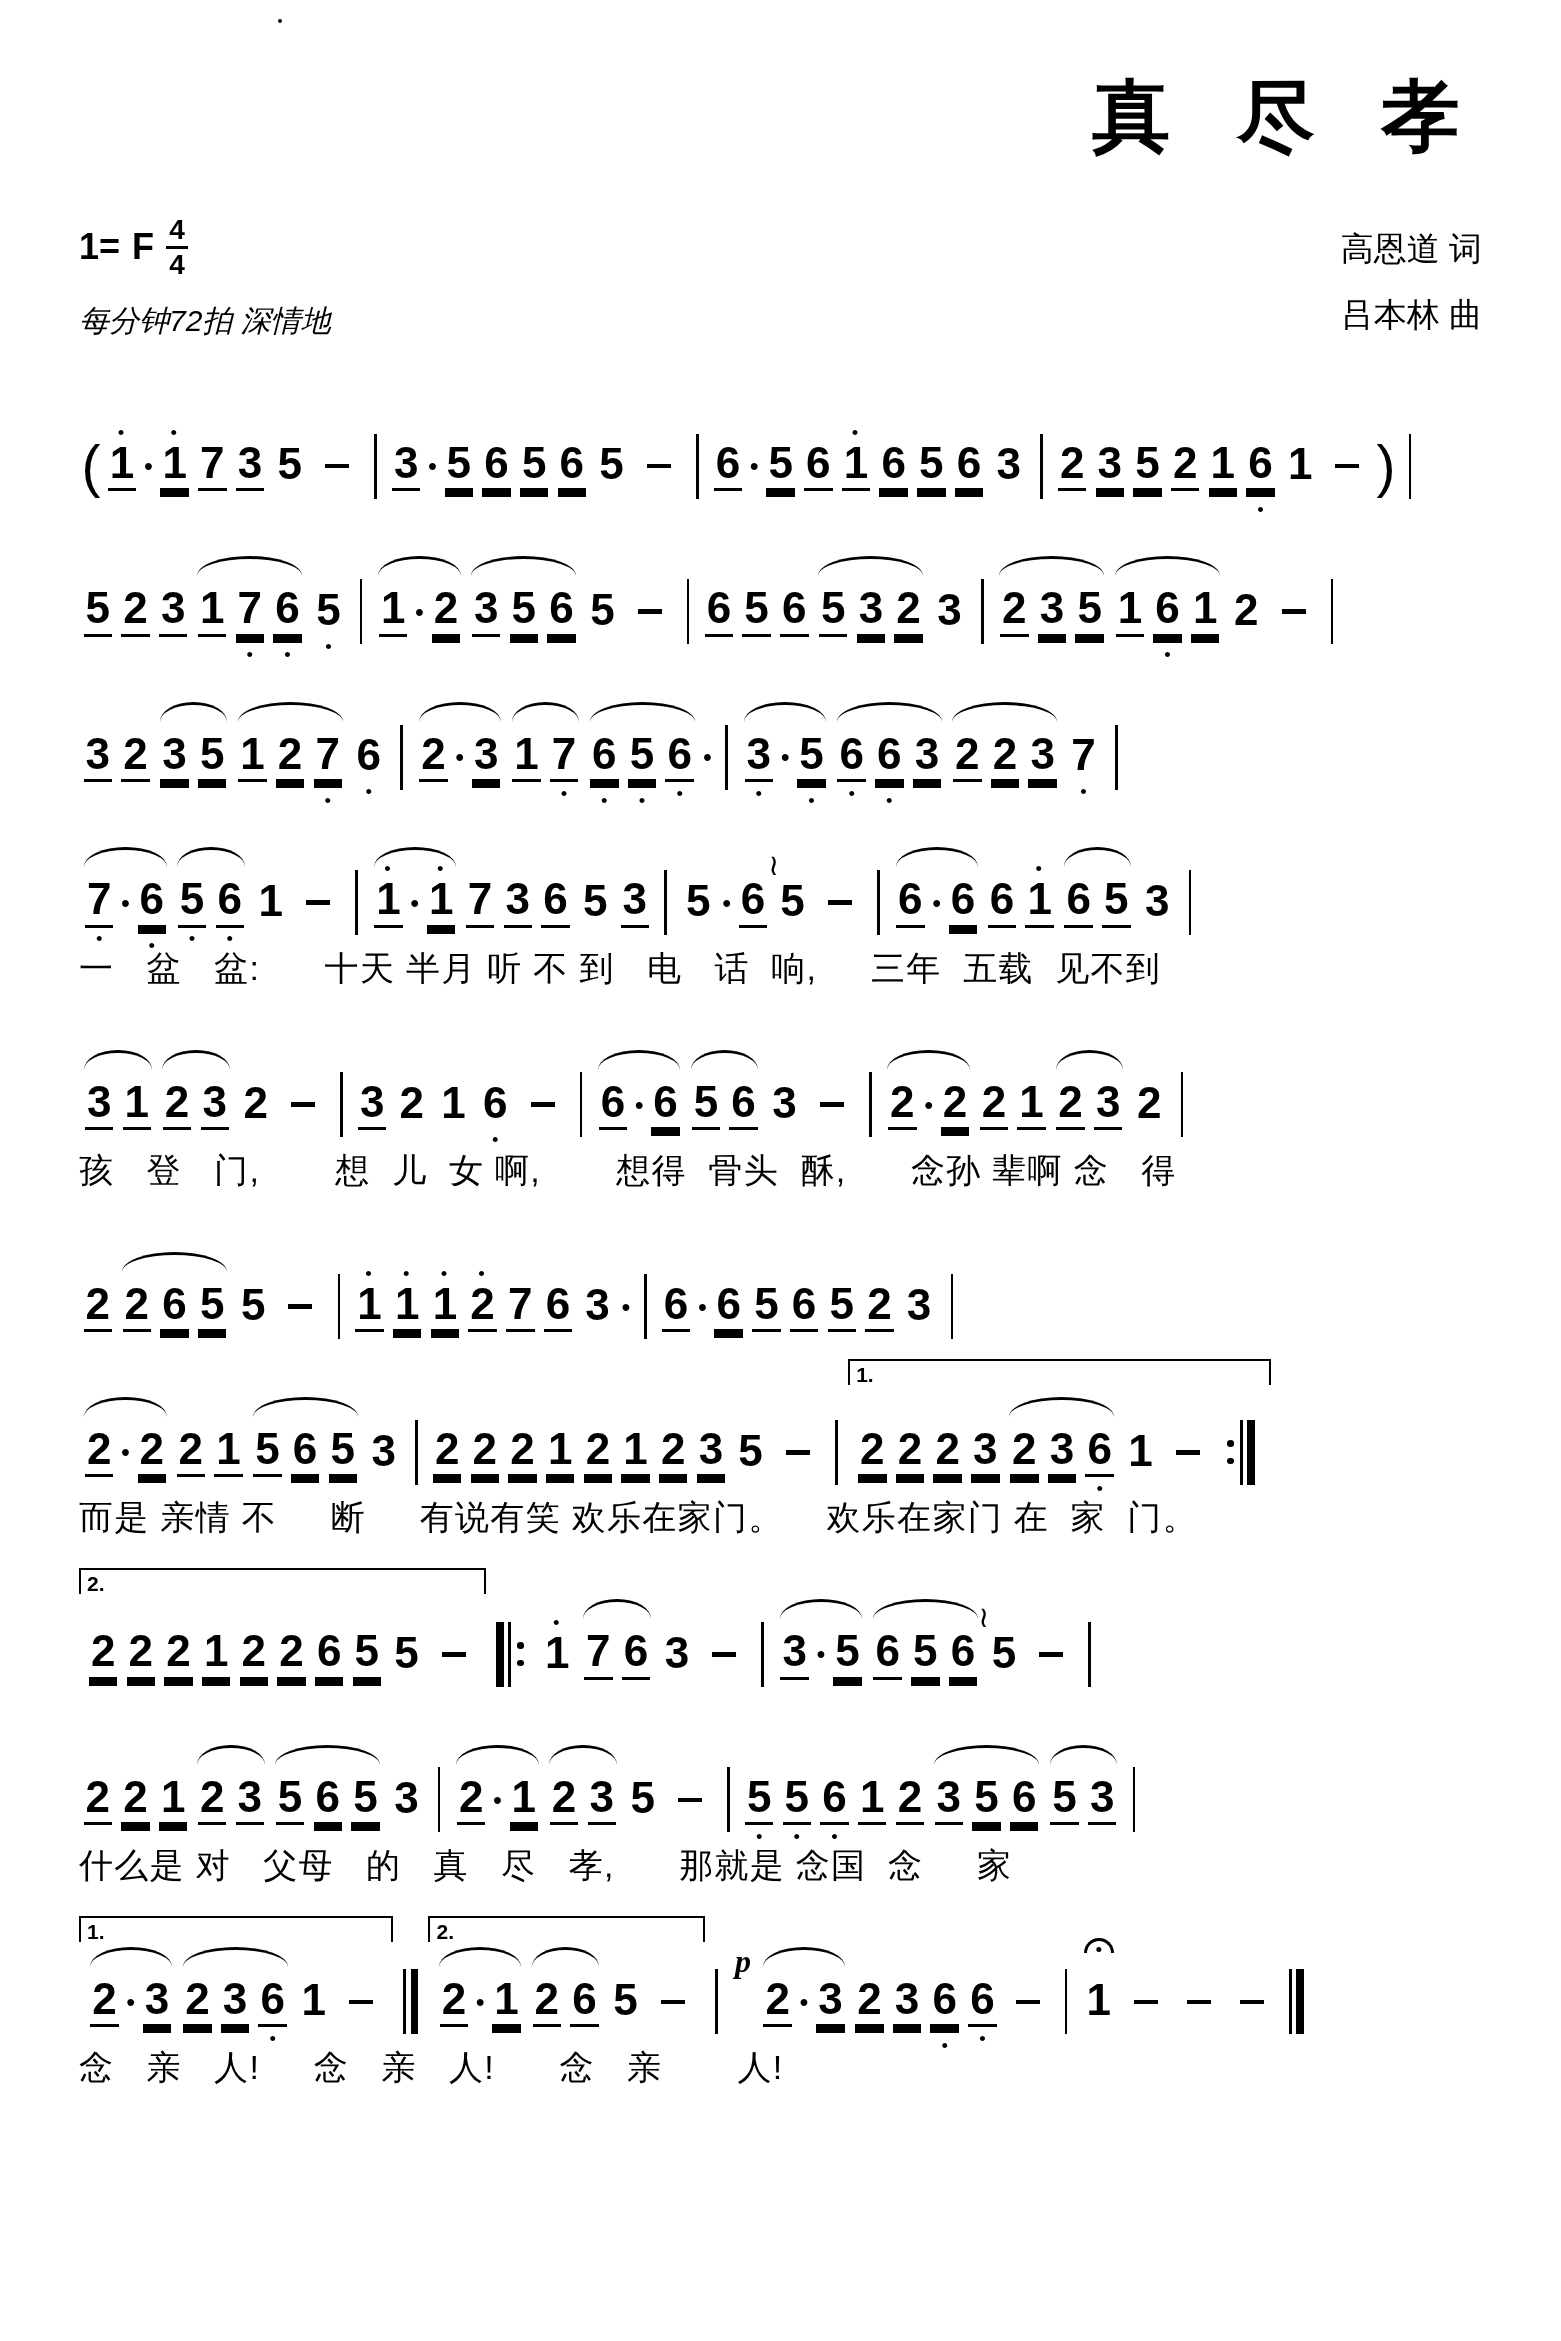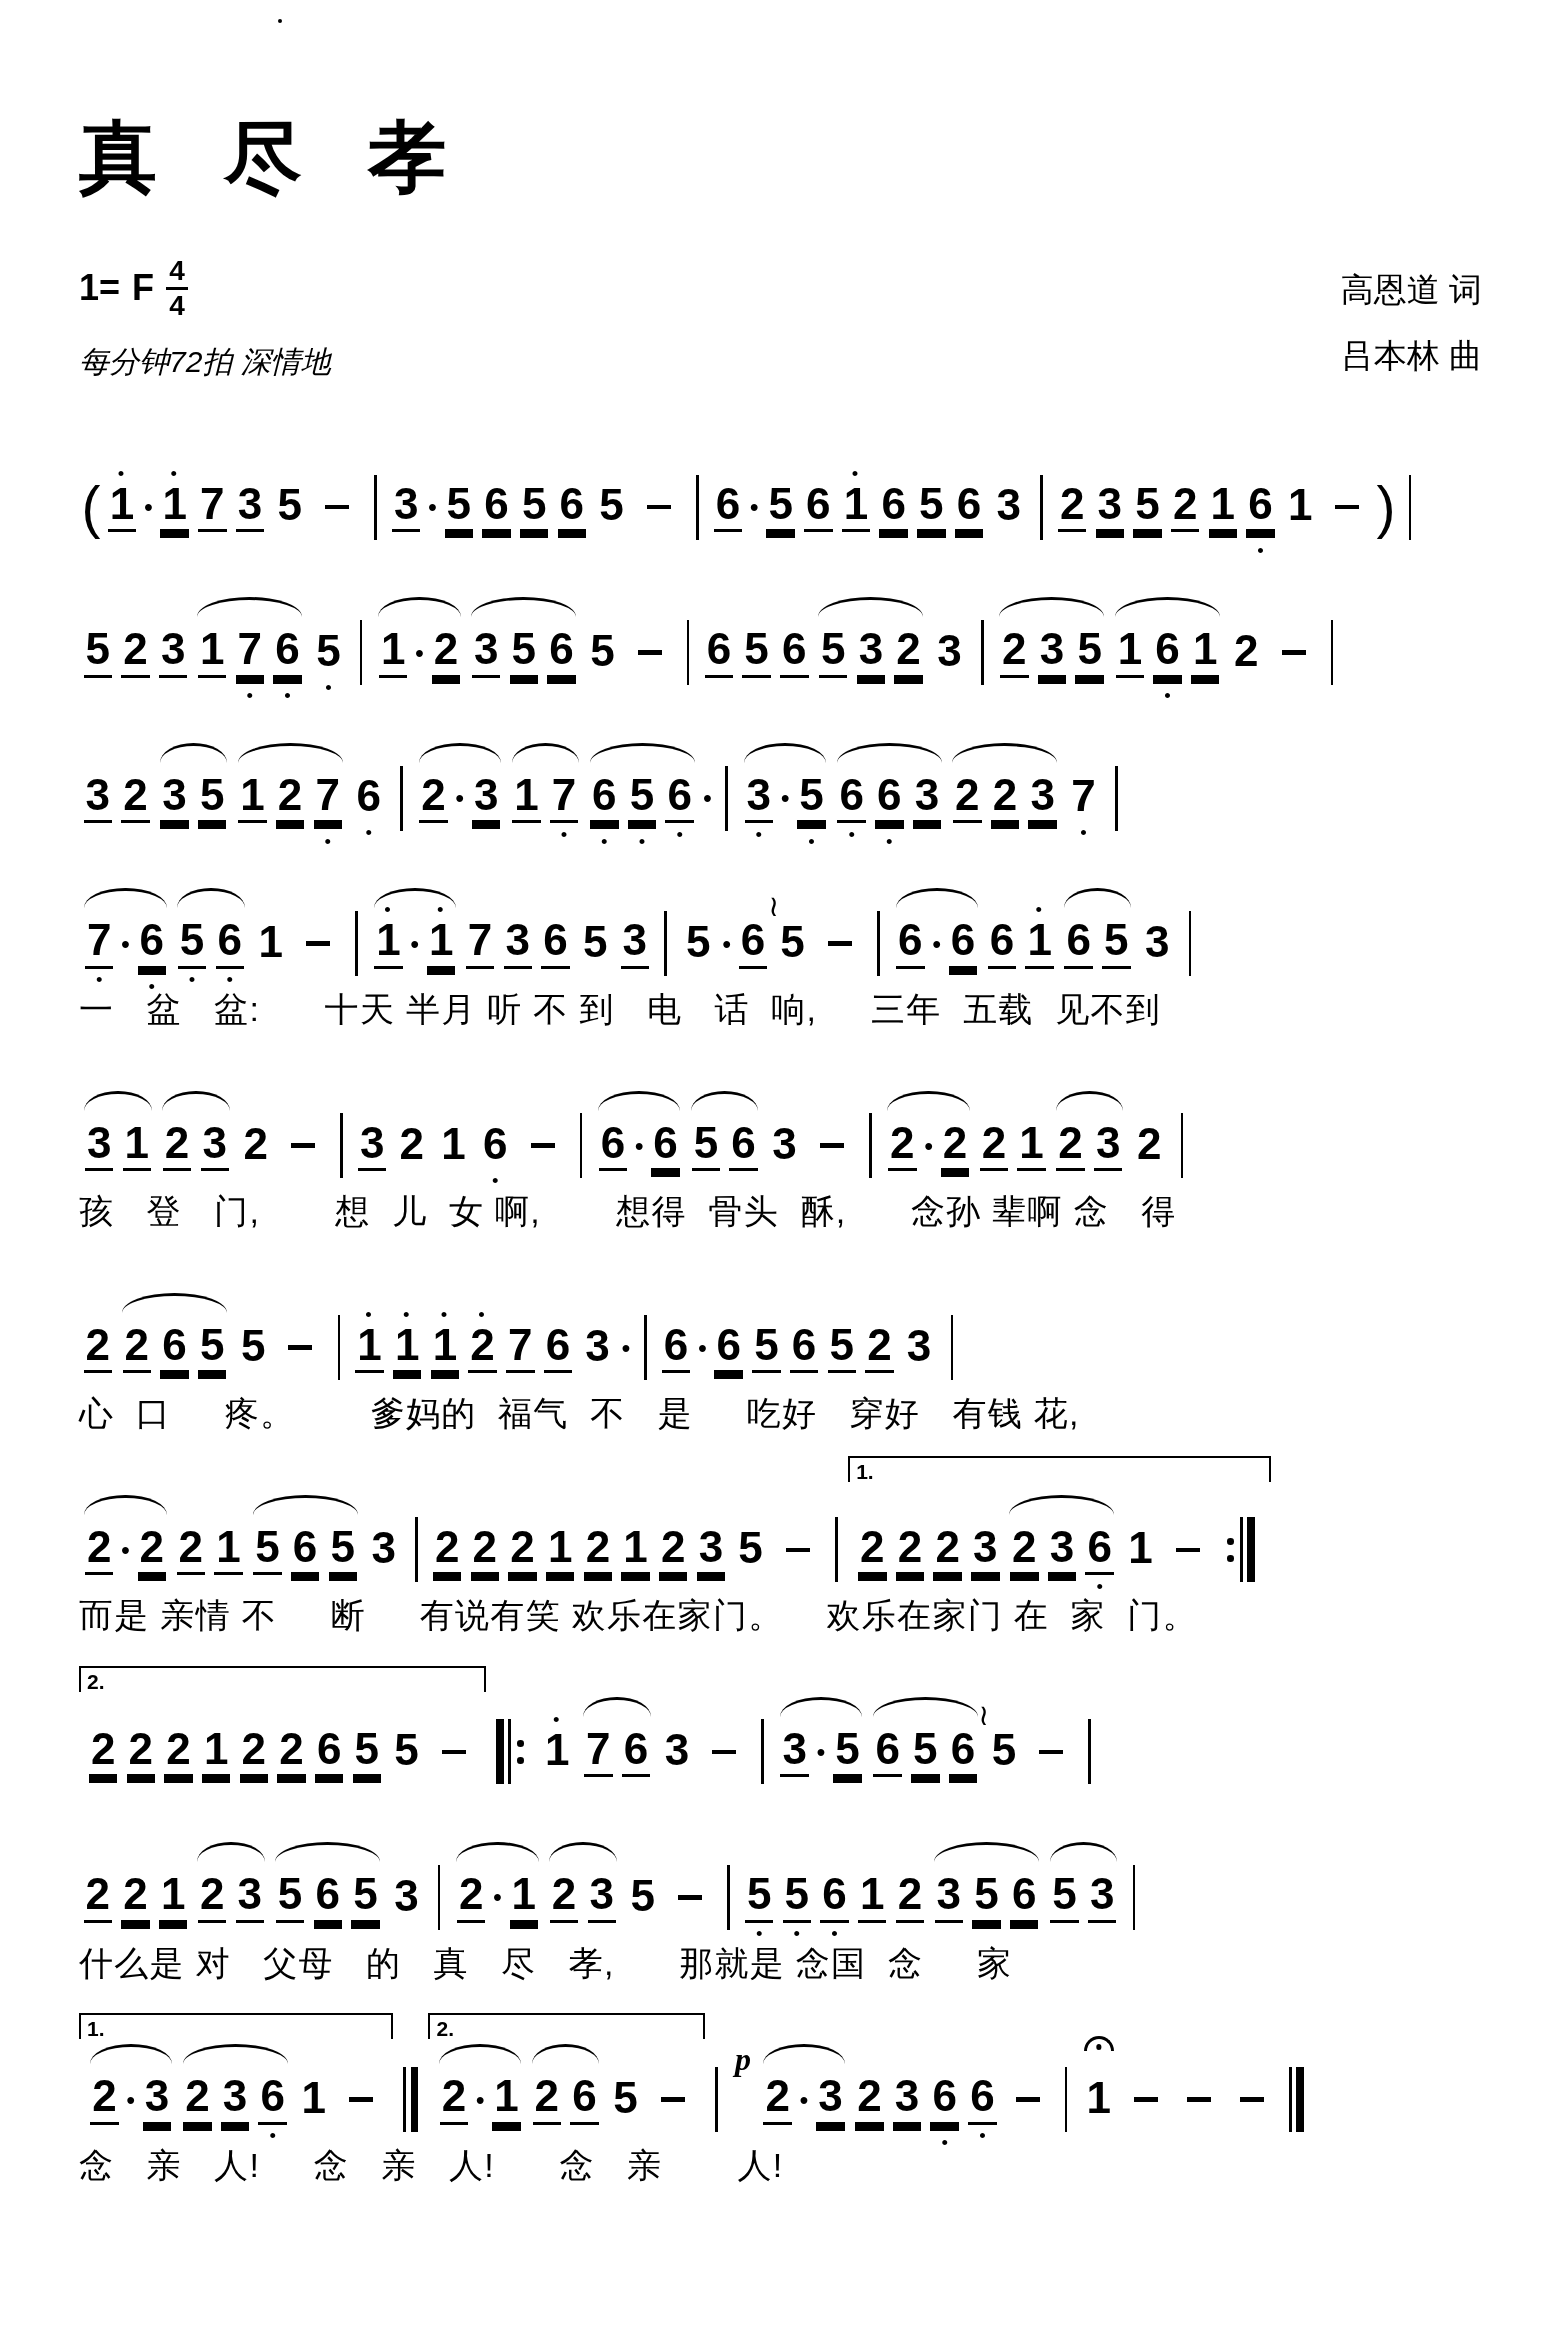--- a/index.html
+++ b/index.html
@@ -1,19 +1,19 @@
 <!DOCTYPE html>
 <html style="font-size:10.6px"><head>
 <meta charset="utf-8">
 <style>
   html,body{margin:0;padding:0;background:#fff;}
   .page{position:relative;width:1561px;min-height:2342px;background:#ffffff;color:#000;
         padding:6.6px 79px 40px;box-sizing:border-box;font-family:"Liberation Sans",sans-serif;}
   .topdot{position:absolute;left:278px;top:18.5px;width:4px;height:4px;background:#000;border-radius:50%;}
-  .title{text-align:left;font-size:78px;font-weight:700;letter-spacing:22.5px;margin:99px 0 46px;}
+  .title{text-align:right;font-size:78px;font-weight:700;letter-spacing:22.5px;margin:58px 0 46px;}
   .meta{display:flex;justify-content:space-between;align-items:flex-start;margin-bottom:20px;}
   .meta-left{display:flex;flex-direction:column;gap:22.5px;}
   .keysig{display:flex;align-items:center;gap:12px;font-size:36px;font-weight:700;}
   .frac{display:inline-flex;flex-direction:column;align-items:center;line-height:1;font-size:28px;font-weight:700;}
   .frac .top{border-bottom:3.3px solid #000;padding:0 3.3px 2px;}
   .frac .bot{padding-top:2px;}
   .tempo{font-size:30px;font-style:italic;}
   .credits{text-align:center;font-size:33px;line-height:2.0;}
   
   .system{margin-bottom:14.5px;}
@@ -381,21 +381,20 @@
           <span class="note u2"><span class="dg u2">6</span></span>
           <span class="note u1"><span class="dg u1">5</span></span>
           <span class="note u1"><span class="dg u1">6</span></span>
           <span class="note u1"><span class="dg u1">5</span></span>
           <span class="note u1"><span class="dg u1">2</span></span>
           <span class="note"><span class="dg">3</span></span>
           <span class="bls">
             <span class="bl thin"></span>
           </span>
         </div>
-        <div class="sys-lyrics">心  口     疼。       爹妈的  福气  不   是     吃好   穿好   有钱 花,</div>
       </div>
       <div class="system">
         <div class="sys-notes">
           <span class="slur">
             <span class="note u1"><span class="dg u1">2</span></span>
             <span class="adot">•</span>
             <span class="note u2"><span class="dg u2">2</span></span>
           </span>
           <span class="note u1"><span class="dg u1">2</span></span>
           <span class="note u1"><span class="dg u1">1</span></span>

